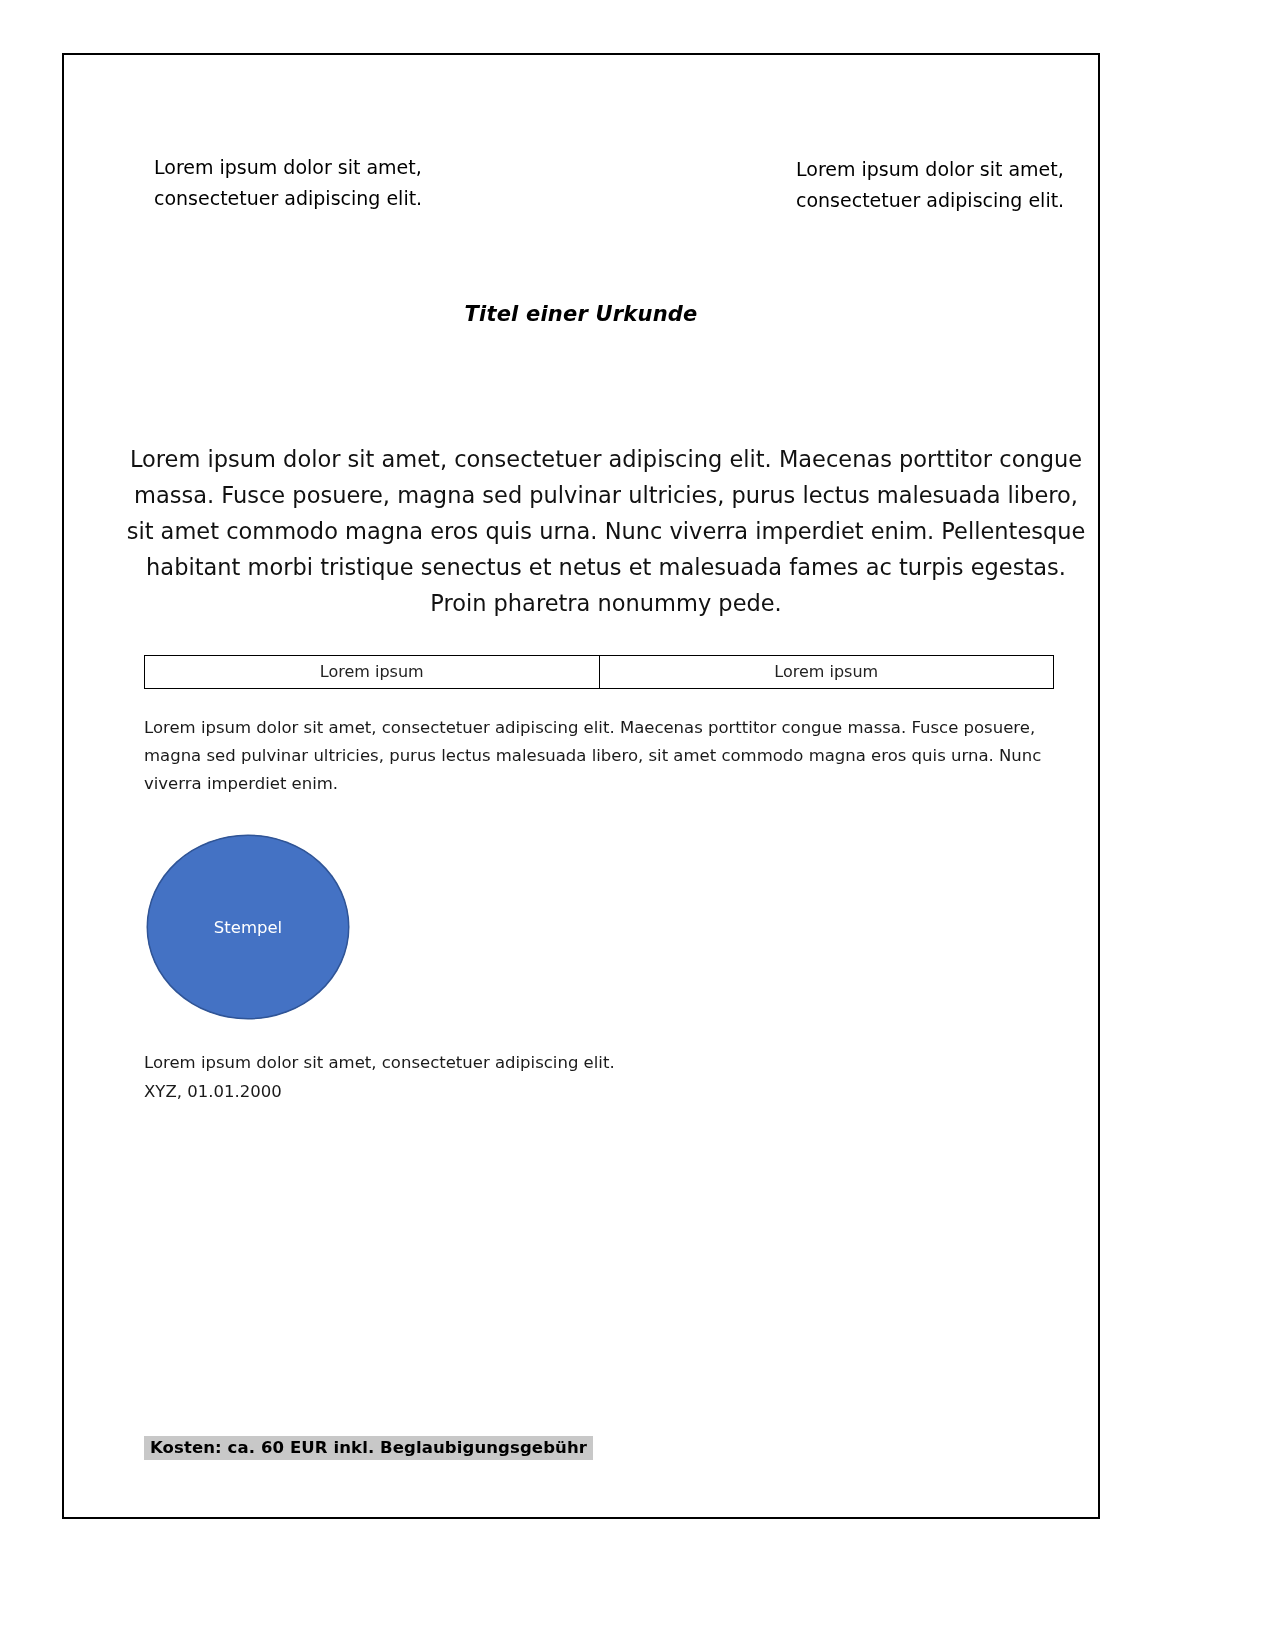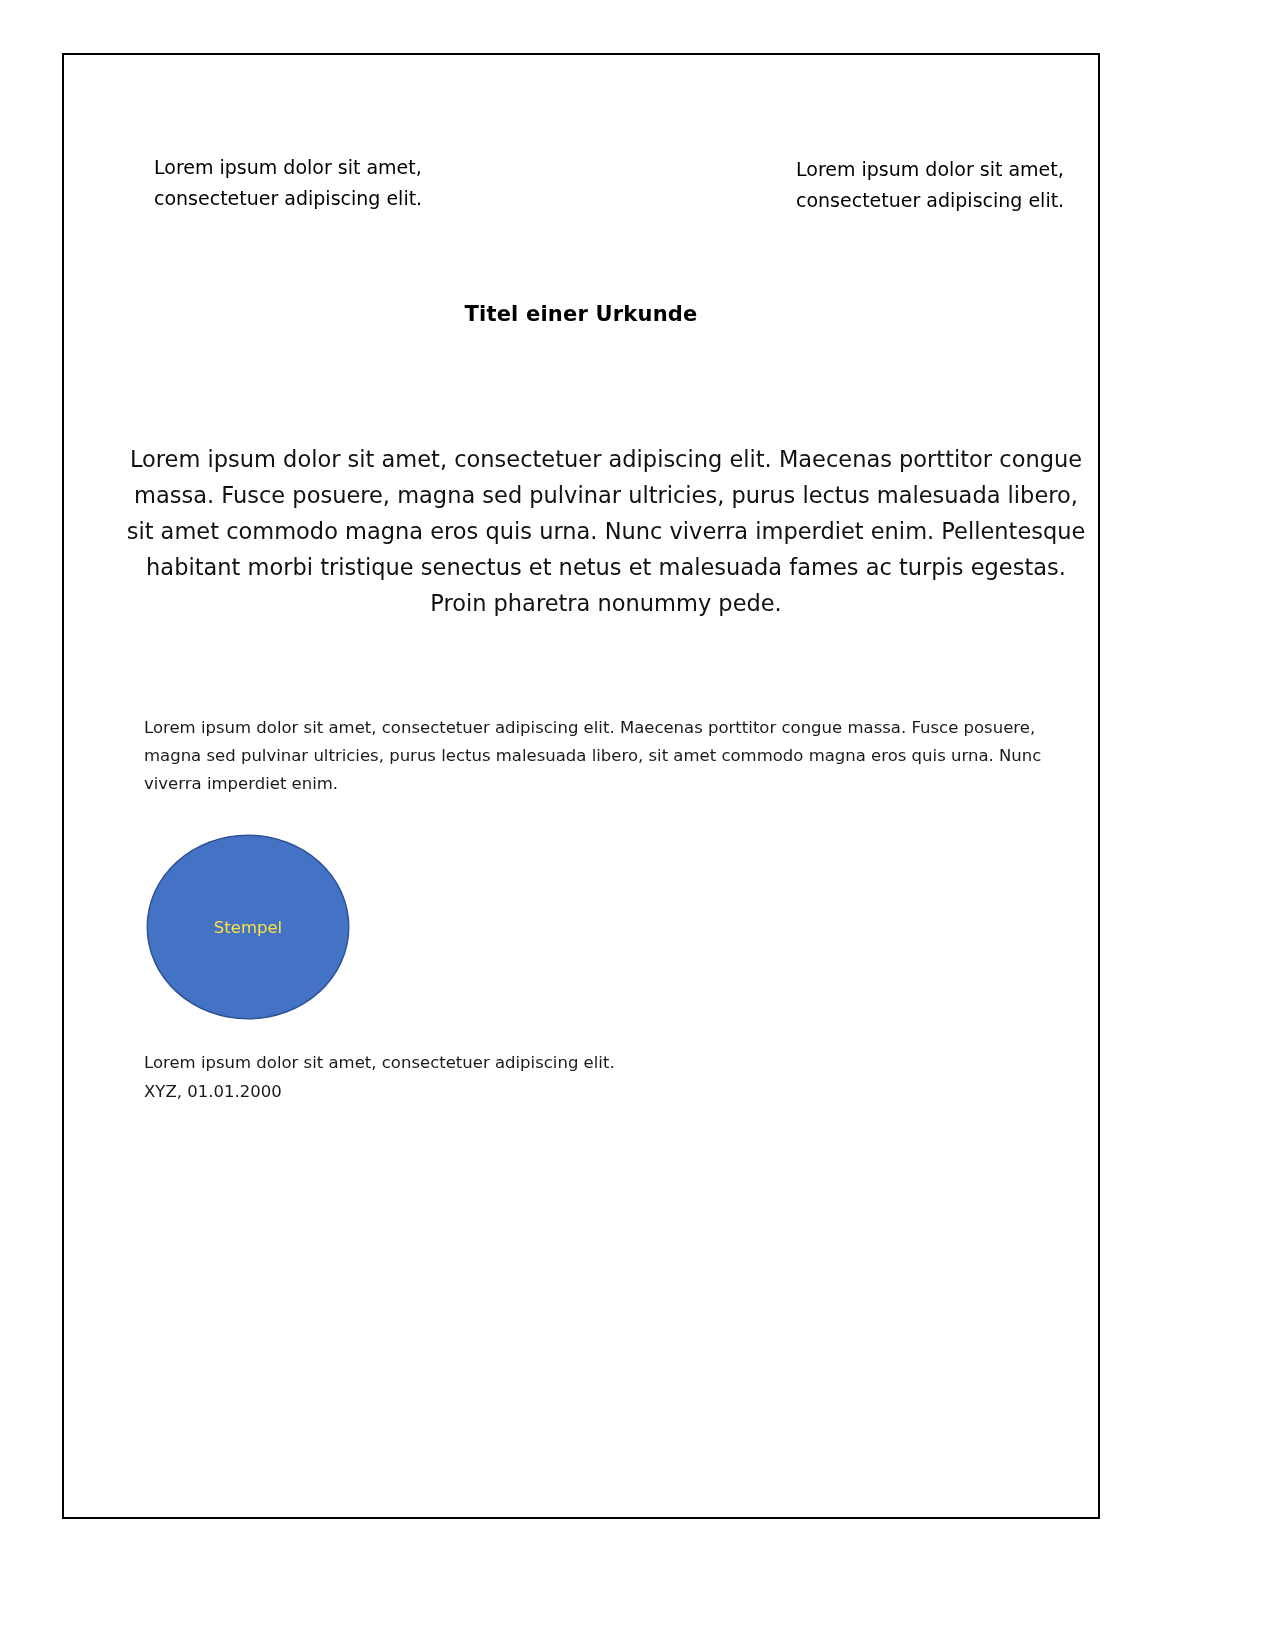--- a/index.html
+++ b/index.html
@@ -56,20 +56,21 @@
 
   .doc-title {
     position: absolute;
     left: 0;
     right: 0;
     top: 247px;
     text-align: center;
     font-size: 21px;
     font-weight: bold;
     letter-spacing: 0.2px;
+    font-style: italic;
   }
 
   .body-text {
     position: absolute;
     left: 62px;
     width: 960px;
     top: 386px;
     text-align: center;
     font-size: 22.5px;
     line-height: 36px;
@@ -116,21 +117,21 @@
     border: 1px solid #2f5496;
     box-shadow: 0 0 0 0.5px #2f5496;
   }
   .stamp-label {
     position: absolute;
     left: 0;
     right: 0;
     top: 50%;
     transform: translateY(-50%);
     text-align: center;
-    color: #fde047;
+    color: #ffffff;
     font-size: 16.5px;
   }
 
   .sign-block {
     position: absolute;
     left: 80px;
     top: 993px;
     width: 900px;
     font-size: 16.5px;
     line-height: 29px;
@@ -157,25 +158,34 @@
   <div class="inner">
 
     <div class="addr addr-left">Lorem ipsum dolor sit amet, consectetuer adipiscing elit.</div>
 
     <div class="addr addr-right">Lorem ipsum dolor sit amet, consectetuer adipiscing elit.</div>
 
     <div class="doc-title">Titel einer Urkunde</div>
 
     <div class="body-text">Lorem ipsum dolor sit amet, consectetuer adipiscing elit. Maecenas porttitor congue massa. Fusce posuere, magna sed pulvinar ultricies, purus lectus malesuada libero, sit amet commodo magna eros quis urna. Nunc viverra imperdiet enim. Pellentesque habitant morbi tristique senectus et netus et malesuada fames ac turpis egestas. Proin pharetra nonummy pede.</div>
 
+    <table class="sig-table">
+      <tbody>
+          <tr>
+        <td>Lorem ipsum</td>
+        <td>Lorem ipsum</td>
+      </tr>
+    </tbody>
+      </table>
 
     <div class="para-small para-1">Lorem ipsum dolor sit amet, consectetuer adipiscing elit. Maecenas porttitor congue massa. Fusce posuere, magna sed pulvinar ultricies, purus lectus malesuada libero, sit amet commodo magna eros quis urna. Nunc viverra imperdiet enim.</div>
 
     <div class="stamp">
       <div class="stamp-label">Stempel</div>
     </div>
 
     <div class="sign-block">Lorem ipsum dolor sit amet, consectetuer adipiscing elit.
 XYZ, 01.01.2000</div>
 
+    <div class="cost-note">Kosten: ca. 60 EUR inkl. Beglaubigungsgebühr</div>
 
   </div>
 </div>
 
 </body></html>

